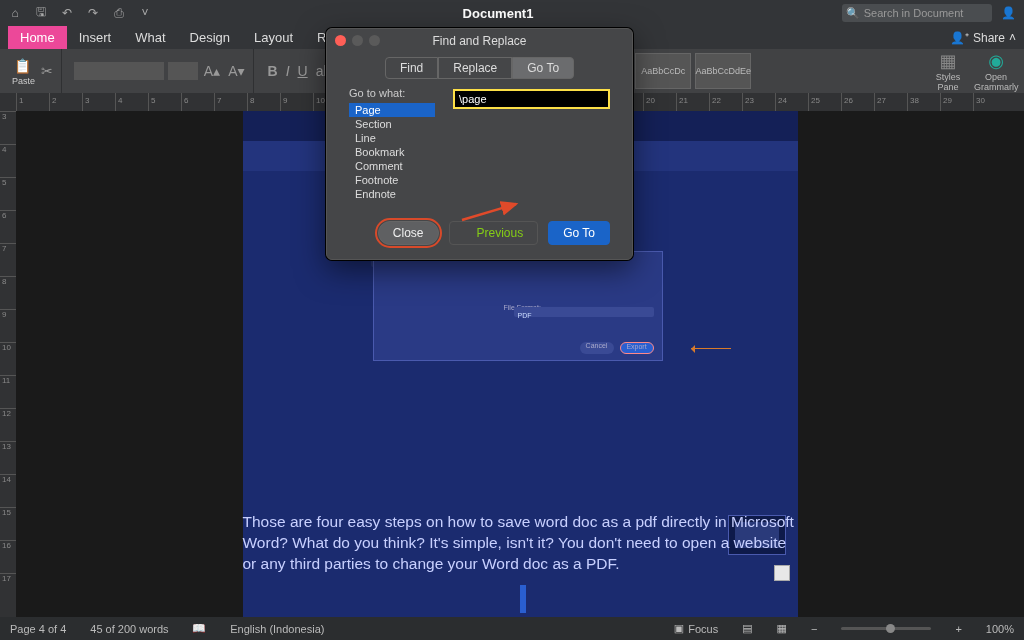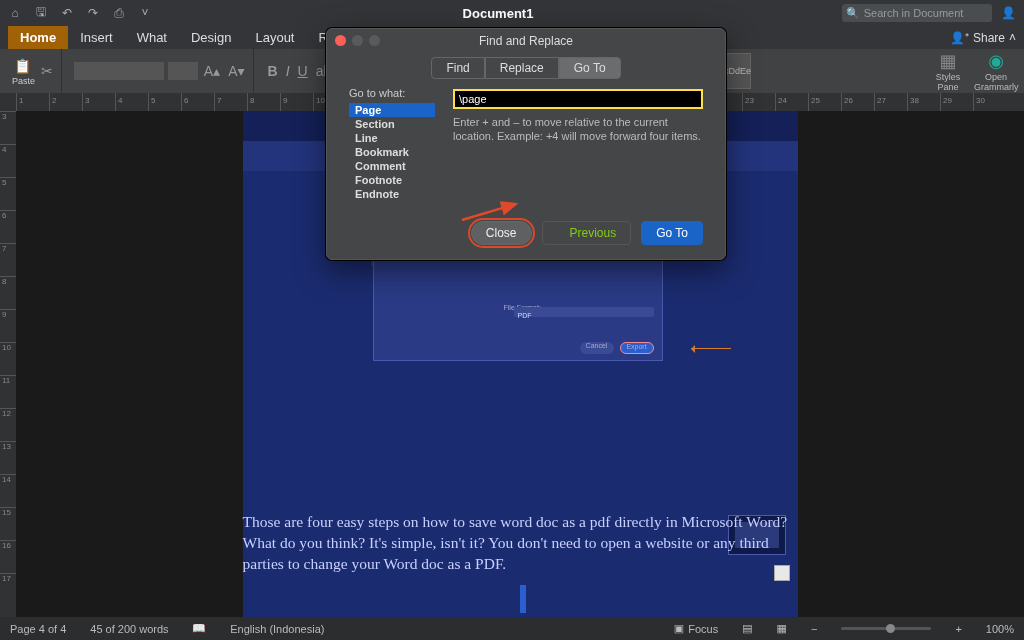--- a/index.html
+++ b/index.html
@@ -7,21 +7,21 @@
   
   .titlebar { height: 26px; background: #333538; display: flex; align-items: center; padding: 0 6px; justify-content: space-between; }
   .titlebar .left, .titlebar .right { display: flex; align-items: center; gap: 8px; }
   .icon { display: inline-flex; align-items: center; justify-content: center; width: 18px; height: 18px; color: #aaa; }
   .doctitle { color: #fff; font-weight: 600; font-size: 13px; }
   .search { background: #4a4d50; border-radius: 3px; height: 18px; width: 150px; display: flex; align-items: center; padding: 0 4px; font-size: 11px; color: #999;}
   
   .tabs { height: 23px; background: #333538; display:flex; align-items:center; justify-content:space-between; padding: 0 8px;}
   .tabs .tablist { display: flex; gap: 0;}
   .tab { padding: 4px 12px; color: #ddd; font-size: 13px; }
-  .tab.active { background: #a16207; font-weight:700; color:#fff;}
+  .tab.active { background: #ec4899; font-weight:400; color:#fff;}
   .share { color: #ddd; font-size:12px; display:flex; align-items:center; gap:4px;}
   
   .ribbon { height: 44px; background: #414244; display:flex; align-items:center; padding: 0 6px; gap: 6px;}
   .rib-group { display:flex; align-items:center; gap:4px; padding:0 6px; height:100%; border-right:1px solid #2f3032;}
   .rib-btn { color:#999; font-size:14px; padding:2px;}
   .style-tile { width:56px; height:36px; background:#555; border:1px solid #666; font-size:9px; color:#bbb; display:flex; align-items:center; justify-content:center;}
   .style-tile.big { font-family: Georgia, serif; color:#333; background:#e8e8e8; font-size:16px;}
   .rib-side { display:flex; align-items:center; gap:4px; margin-left:auto;}
   .side-btn { width:44px; text-align:center; font-size:9px; color:#bbb;}
   .side-btn .ic { font-size:18px; display:block; color:#888;}
@@ -43,47 +43,47 @@
     opacity:0.9;}
   .inner-dialog{position:absolute; left:130px; top:140px; width:290px; height:110px; background:#2a3a85; border:1px solid #4a5aae;}
   .inner-dialog .line{position:absolute;left:140px;top:55px;width:140px;height:10px;background:#3a4a95;border-radius:2px;}
   .inner-dialog .btns{position:absolute; right:8px; bottom:6px; display:flex; gap:6px;}
   .inner-dialog .b{width:34px;height:12px;border-radius:6px;background:#3a4a95;font-size:7px;color:#aac;text-align:center;}
   .inner-dialog .b.export{background:#2a5fd0;border:1px solid #f88;position:relative;}
   .arrow-small{position:absolute;left:448px;top:237px;width:40px;height:1px;background:#d87a2a;}
   .arrow-small::before{content:"";position:absolute;left:-4px;top:-3px;border:4px solid transparent;border-right-color:#d87a2a;}
   .mini-panel{position:absolute;right:12px;bottom:62px;width:58px;height:40px;background:#0e1a4a;border:1px solid #4a5aae;}
   .mini-panel .mp{position:absolute;inset:6px;background:#2a3a7a;}
-  .doc-text{position:absolute;left:0;right:0;bottom:40px;padding:2px 0;color:#c8d0ff;font-size:15.5px;line-height:1.35;font-family:Liberation Serif, serif;}
+  .doc-text{position:absolute;left:0;right:0;bottom:40px;padding:2px 0;color:#c8d0ff;font-size:15.5px;line-height:1.35;}
   .paste-icon{position:absolute;right:8px;bottom:36px;width:16px;height:16px;background:#e8e8e8;border:1px solid #aaa;}
   .pagebreak{position:absolute;left:50%;bottom:4px;width:6px;height:28px;background:#2a5fd0;}
   
   .statusbar { height: 23px; background: #2b2d2f; display:flex; align-items:center; padding: 0 10px; font-size:11px; color:#bbb; gap:24px;}
   .statusbar .spacer{flex:1;}
   .statusbar .sb-item{display:flex;align-items:center;gap:4px;}
   .slider{width:90px;height:3px;background:#555;border-radius:2px;position:relative;}
   .slider .thumb{position:absolute;left:50%;top:-3px;width:9px;height:9px;background:#888;border-radius:50%;}
 
   
-  .modal { position:absolute; left:326px; top:28px; width:400px; background:#454648; border:1px solid #555; border-radius:6px; box-shadow:0 0 0 1px #000, 0 10px 30px rgba(0,0,0,0.5);}
+  .modal { position:absolute; left:326px; top:28px; width:307px; background:#454648; border:1px solid #555; border-radius:6px; box-shadow:0 0 0 1px #000, 0 10px 30px rgba(0,0,0,0.5);}
   .modal-titlebar{height:24px;display:flex;align-items:center;position:relative;}
   .traffic{position:absolute;left:8px;top:6px;display:flex;gap:6px;}
   .dot{width:11px;height:11px;border-radius:50%;}
   .dot.r{background:#ff5f57;} .dot.y{background:#5a5a5a;} .dot.g{background:#5a5a5a;}
   .modal-title{width:100%;text-align:center;color:#ddd;font-size:12px;font-weight:500;}
   .modal-tabs{display:flex;justify-content:center;gap:0;padding:4px 0 8px;}
   .mtab{padding:3px 14px;color:#ddd;font-size:12px;border:1px solid #666;}
   .mtab:first-child{border-radius:4px 0 0 4px;}
   .mtab:last-child{border-radius:0 4px 4px 0;}
   .mtab.active{background:#6b6c6e;}
   .modal-body{display:flex;padding:0 22px 8px;gap:18px;}
   .goto-list{width:86px;}
   .goto-label{color:#ccc;font-size:11px;margin-bottom:4px;}
   .goto-items{max-height:100px;overflow:hidden;}
-  .gitem{color:#ddd;font-size:11px;padding:1px 6px;font-weight:bold;}
+  .gitem{color:#ddd;font-size:11px;padding:1px 6px;}
   .gitem.sel{background:#1a64c8;color:#fff;}
   .goto-right{flex:1;}
   .field{width:100%;height:20px;background:#000000;border:2px solid #fde047;color:#fff;padding:7px 4px;font-size:11px;margin:2px 0 6px;}
   .hint{color:#bbb;font-size:11px;line-height:1.3;}
   .modal-actions{display:flex;justify-content:flex-end;gap:10px;padding:12px 22px 14px;align-items:center;}
   .btn{padding:4px 14px;border-radius:4px;font-size:12px;border:1px solid #666;background:#5f6062;color:#eee;}
   .btn.close{outline:2px solid #d84a2a;outline-offset:1px;border-radius:12px;}
   .btn.disabled{color:#84cc16;background:transparent;border-color:#555;padding-left:27px;}
   .btn.primary{background:#1a64c8;border-color:#1a64c8;color:#fff;}
   .red-arrow{position:absolute;left:456px;top:160px;width:76px;height:76px;pointer-events:none;}
@@ -359,21 +359,20 @@
         <div class="gitem">Section</div>
         <div class="gitem">Line</div>
         <div class="gitem">Bookmark</div>
         <div class="gitem">Comment</div>
         <div class="gitem">Footnote</div>
         <div class="gitem">Endnote</div>
       </div>
     </div>
     <div class="goto-right">
       <input class="field" value="\page" style="">
-      <div class="hint">Enter + and – to move relative to the current location. Example: +4 will move forward four items.</div>
     </div>
   </div>
   <div class="modal-actions">
     <button class="btn close">Close</button>
     <button class="btn disabled">Previous</button>
     <button class="btn primary">Go To</button>
   </div>
 </div>
 
 <div class="red-arrow">

